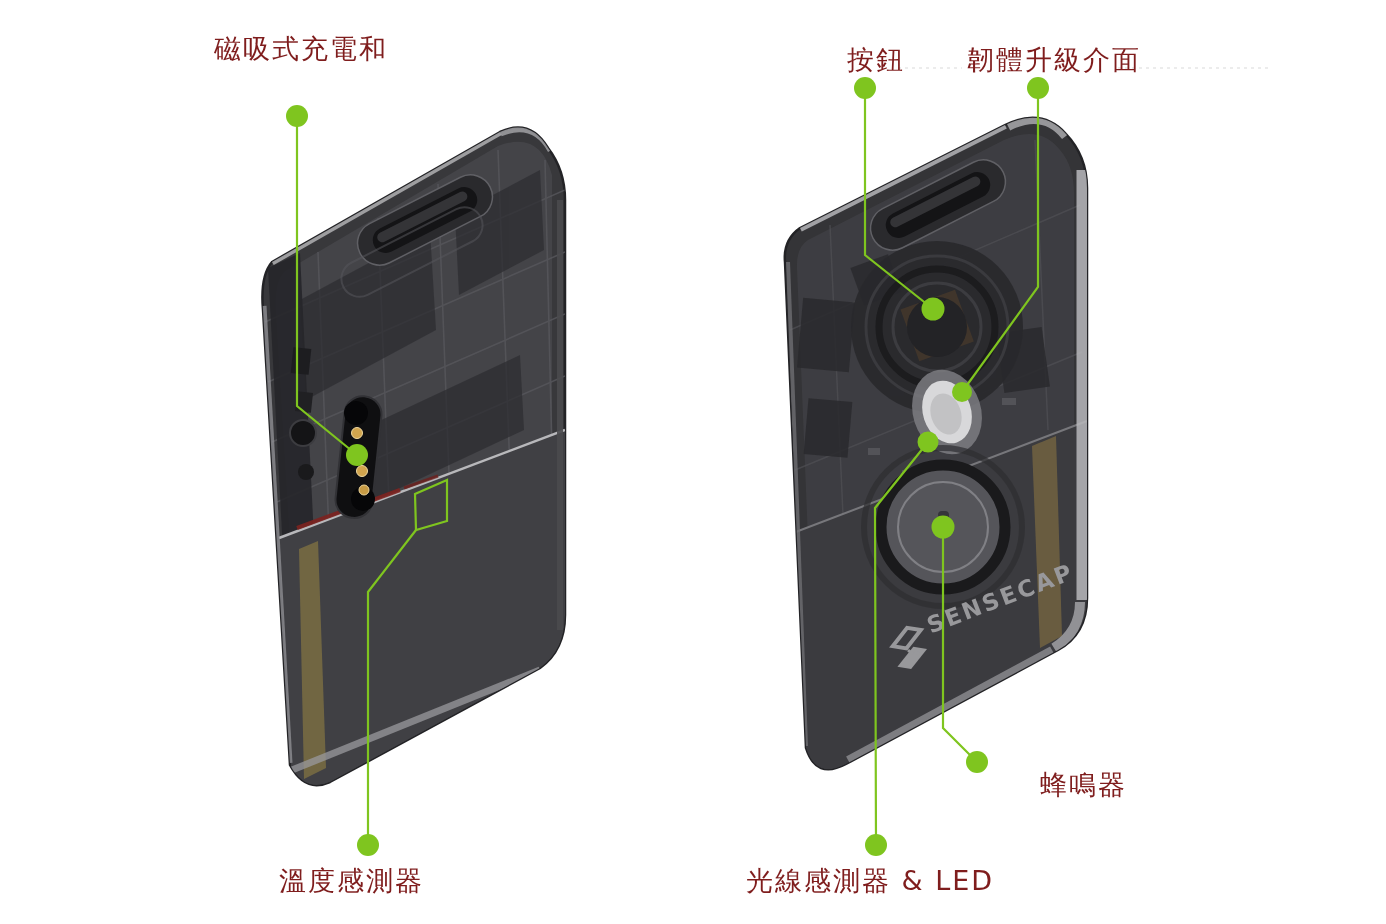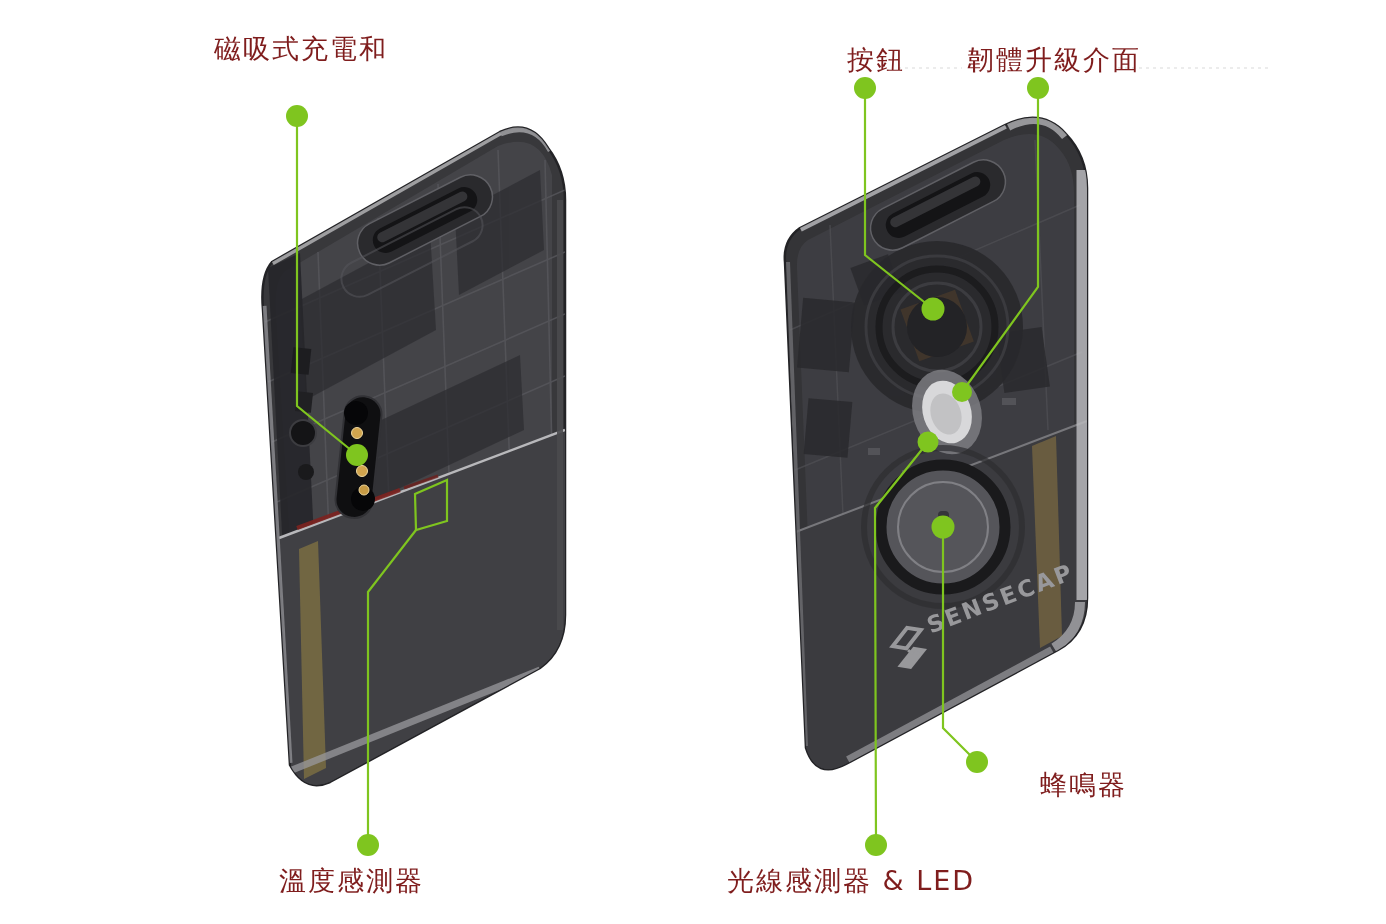--- a/index.html
+++ b/index.html
@@ -215,15 +215,15 @@
 </svg>
 
 <div class="callout-label" style="left:214px;top:30px;"><span>磁吸式充電和</span><br></div>
 
 <div class="callout-label" style="left:847px;top:41px;">按鈕</div>
 
 <div class="callout-label" style="left:967px;top:41px;">韌體升級介面</div>
 
 <div class="callout-label" style="left:279px;top:862px;">溫度感測器</div>
 
-<div class="callout-label" style="left:727px;top:862px;text-align:right;">光線感測器 &amp; LED</div>
+<div class="callout-label" style="left:746px;top:862px;text-align:right;">光線感測器 &amp; LED</div>
 
 <div class="callout-label" style="left:1040px;top:766px;">蜂鳴器</div>
 
 </body></html>

